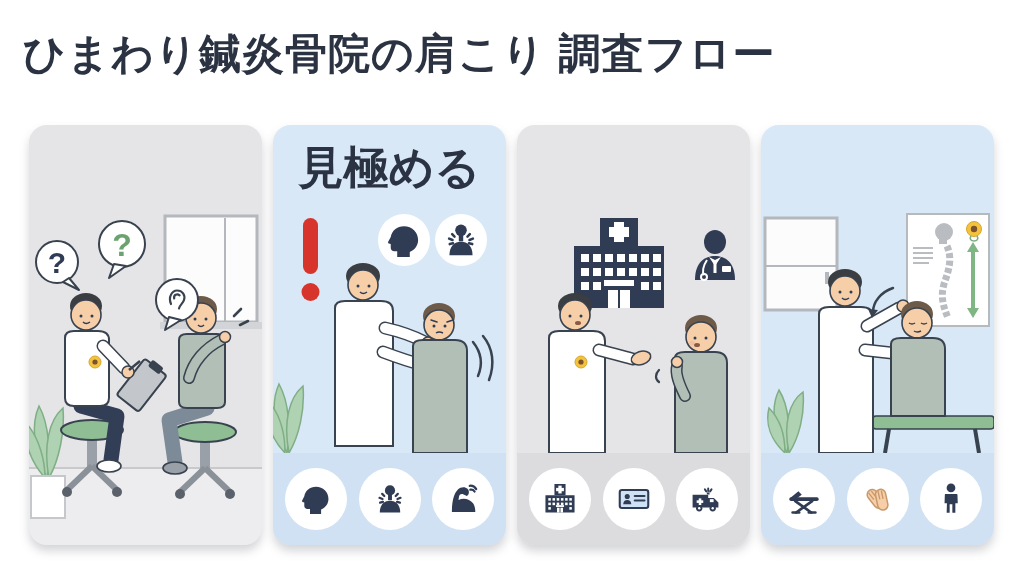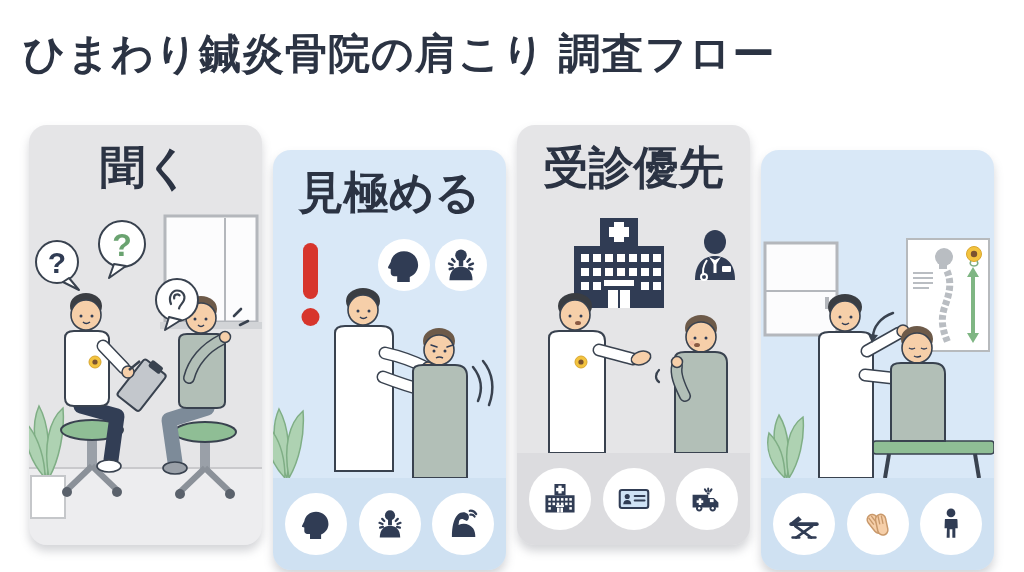--- a/index.html
+++ b/index.html
@@ -10,21 +10,21 @@
   .title{
     position:absolute;top:26px;left:0;width:1024px;text-align:left;
     font-size:42px;font-weight:800;color:#2b3343;letter-spacing:1px;margin:0;padding-left:23px;
   }
   .panels{position:absolute;top:125px;left:29px;display:flex;gap:11px;}
   .panel{
     width:233px;height:420px;border-radius:18px;position:relative;overflow:hidden;
     box-shadow:0 6px 10px rgba(100,105,115,.28);
   }
   .panel.gray{background:#e5e5e7;}
-  .panel.blue{background:#d9e8f7;margin-top:25px;}
+  .panel.blue{background:#d9e8f7;}
   .panel-header{
     margin:0;padding-top:20px;height:65px;text-align:center;
     font-size:45px;font-weight:800;color:#2b3343;letter-spacing:0px;line-height:1;
   }
   .panel-art{position:absolute;top:85px;left:0;}
   .icon-band{
     position:absolute;bottom:0;left:0;right:0;height:92px;
     display:flex;align-items:center;justify-content:space-evenly;
     border-radius:0 0 18px 18px;
   }
@@ -37,21 +37,20 @@
   svg{display:block;}
 </style>
 </head>
 <body>
 
 <h1 class="title">ひまわり鍼炎骨院の肩こり 調査フロー</h1>
 
 <div class="panels">
 
   <section class="panel gray">
-    <h2 class="panel-header">聞く</h2>
     <div class="panel-art">
       <svg width="233" height="335" viewBox="0 0 233 335">
 
         <rect x="0" y="258" width="233" height="77" fill="#ededef"></rect>
         <line x1="0" y1="258" x2="233" y2="258" stroke="#c9c9cc" stroke-width="2"></line>
 
         <g>
           <rect x="136" y="6" width="92" height="106" fill="#fcfcfd" stroke="#b4b7bc" stroke-width="3"></rect>
           <line x1="196" y1="8" x2="196" y2="111" stroke="#b4b7bc" stroke-width="2"></line>
           <rect x="131" y="112" width="102" height="7" fill="#d2d4d7"></rect>
@@ -232,21 +231,20 @@
           <g stroke="#303c54" stroke-width="1.5" fill="none" stroke-linecap="round">
             <path d="M16.5 3.2 C18.2 3 19.9 3.9 20.8 5.4"></path>
             <path d="M16.9 5.8 C18 5.6 19.1 6.1 19.7 7"></path>
           </g>
         </svg>
       </div>
     </div>
   </section>
 
   <section class="panel gray">
-    <h2 class="panel-header">受診優先</h2>
     <div class="panel-art">
       <svg width="233" height="243" viewBox="0 0 233 243">
 
         <g transform="translate(57,8)">
           <rect x="26" y="0" width="38" height="28" fill="#303c54"></rect>
           <rect x="40" y="4" width="10" height="20" fill="#ffffff"></rect>
           <rect x="35" y="9" width="20" height="10" fill="#ffffff"></rect>
           <rect x="0" y="28" width="90" height="62" fill="#303c54"></rect>
           <g fill="#ffffff">
             <rect x="7" y="36" width="8" height="8"></rect>

